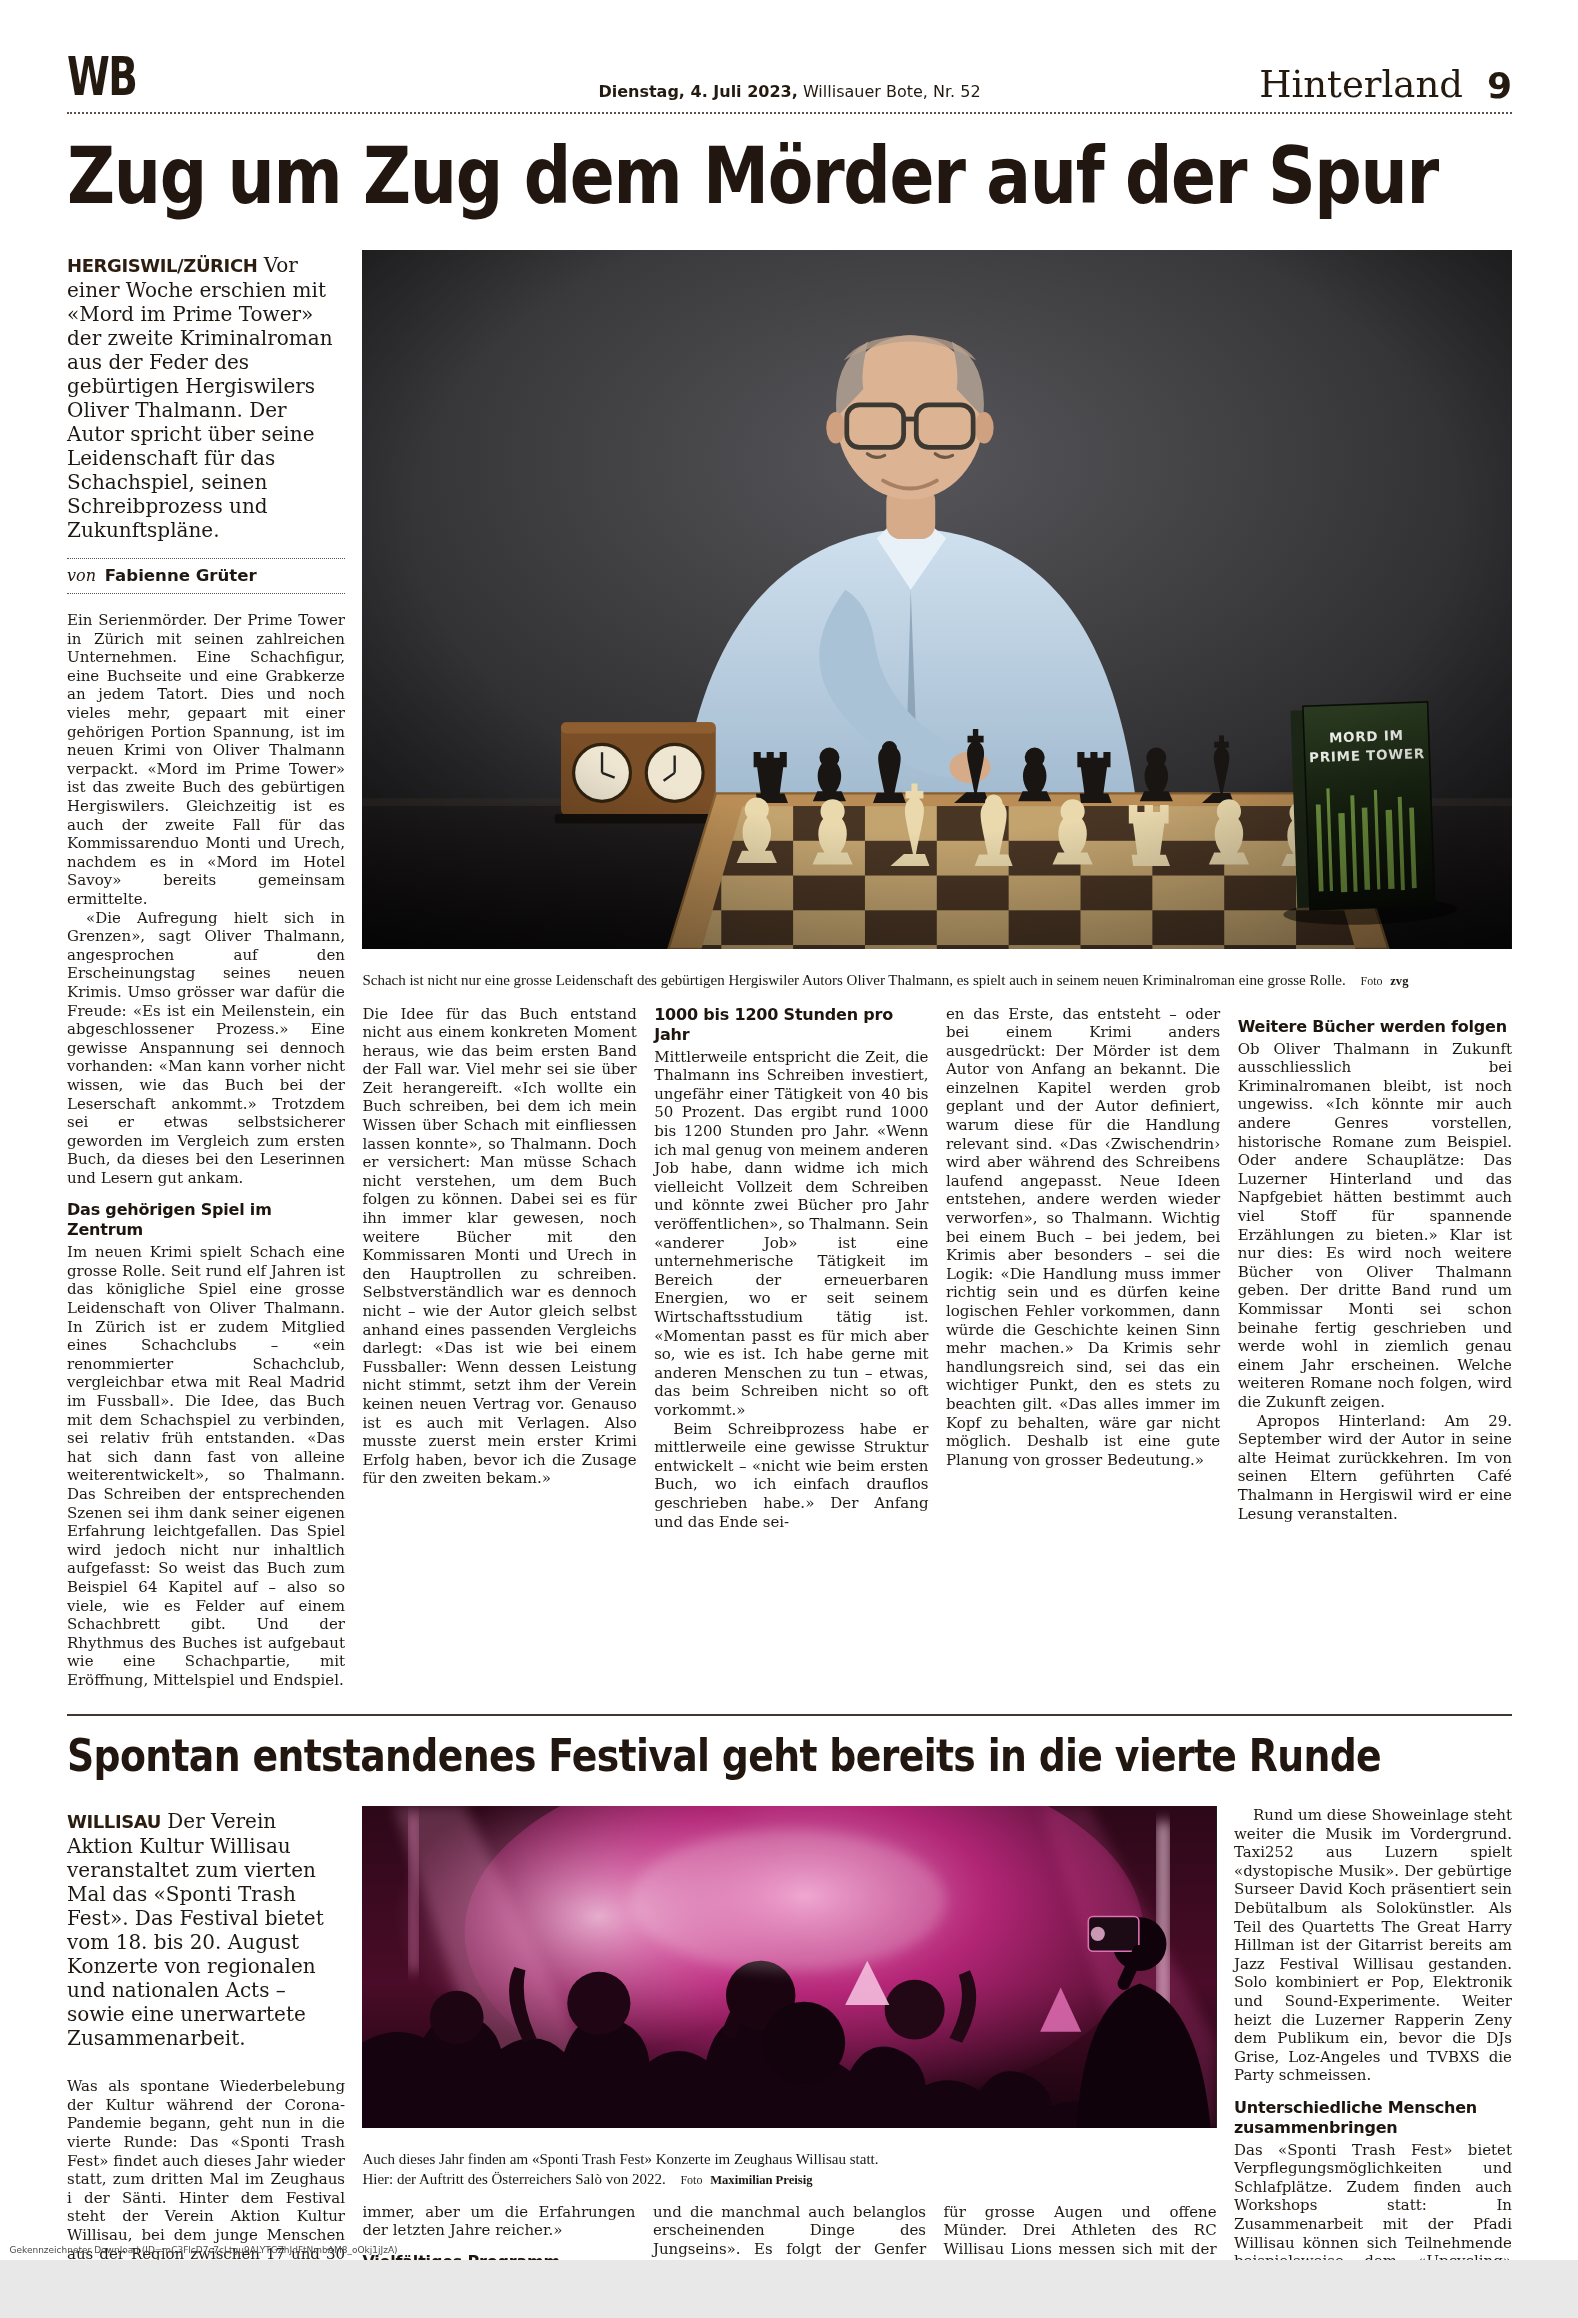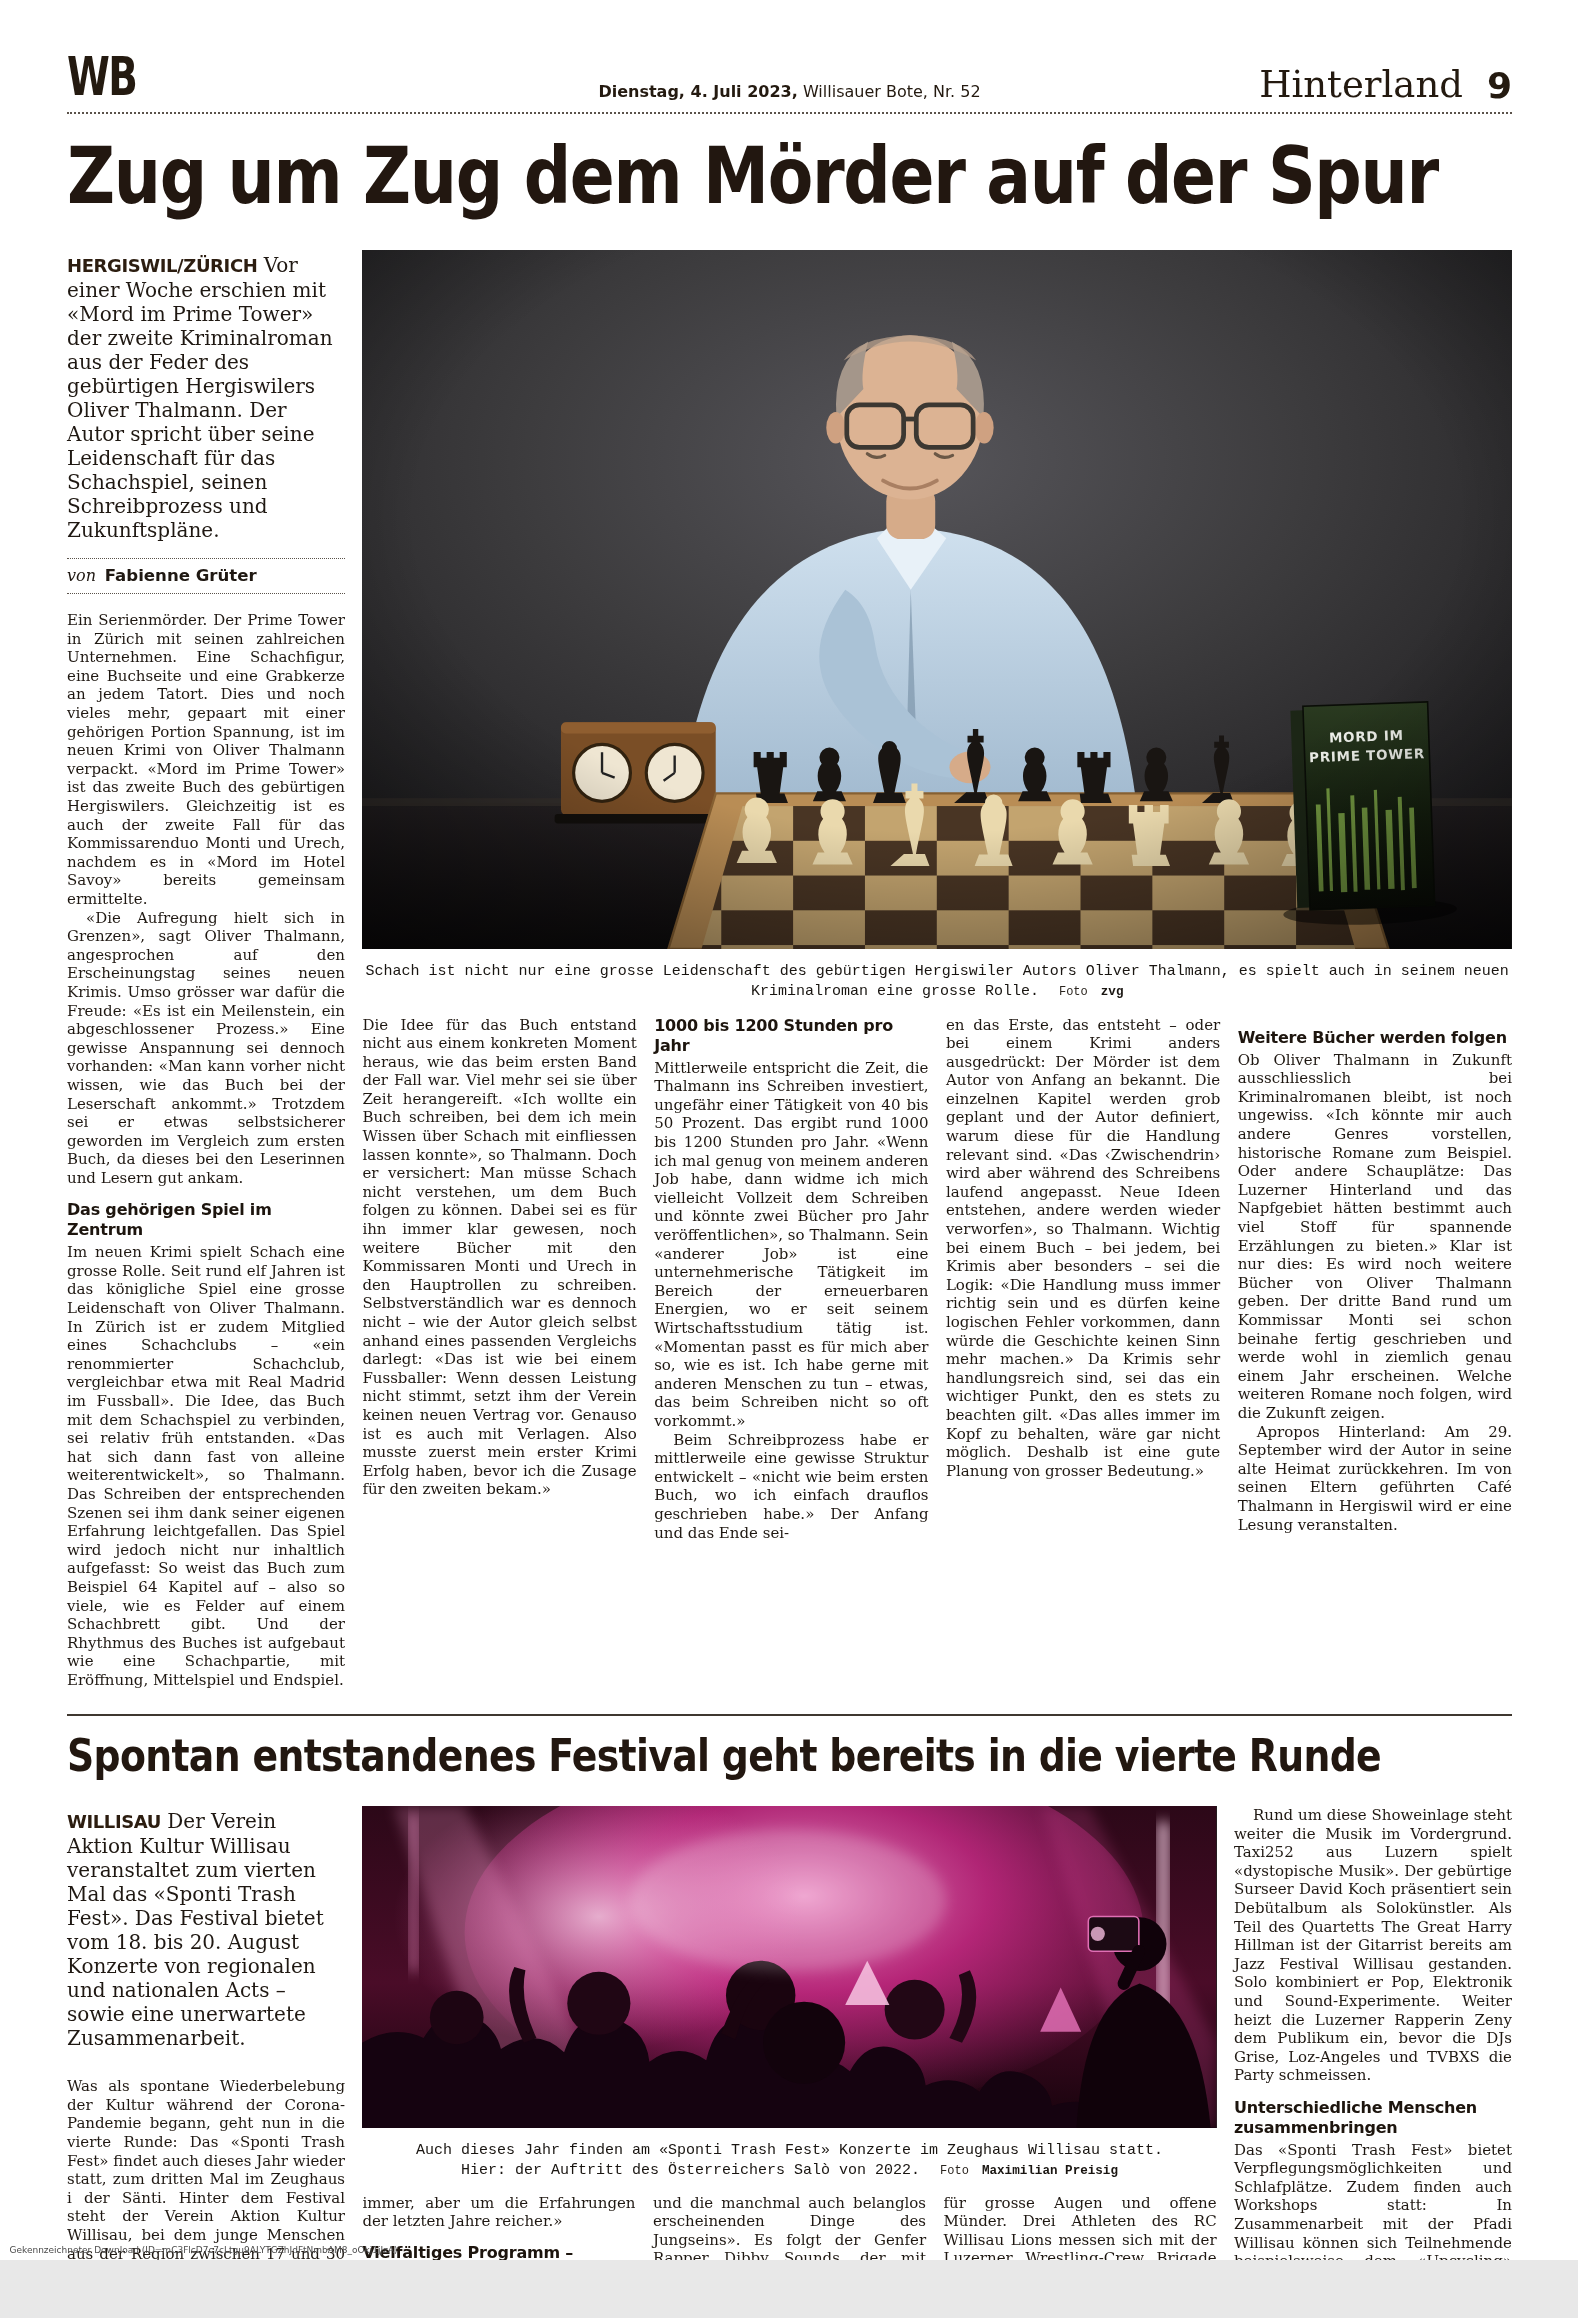--- a/index.html
+++ b/index.html
@@ -42,22 +42,22 @@
   .byline{border-top:1.6px dotted #5a524a;border-bottom:1.6px dotted #5a524a;
         padding:7px 0 8px 0;margin:0 0 17.4px 0;}
   .byline .v{font-style:italic;font-size:16px;}
   .byline .n{font-family:"DejaVu Sans",sans-serif;font-weight:bold;font-size:16.6px;margin-left:4.7px;}
   p.body{font-size:15px;line-height:18.6px;text-align:justify;margin:0;
         -webkit-hyphens:auto;hyphens:auto;}
   p.body.ind{text-indent:19px;}
   .bodyhead{font-family:"DejaVu Sans",sans-serif;font-weight:bold;font-size:16px;
         line-height:20px;letter-spacing:-0.2px;color:#1d150e;margin:12.6px 0 3.2px 0;
         white-space:pre-line;}
-  .caption{font-family:Liberation Mono, monospace;font-size:15px;line-height:20px;
-        color:#191511;margin-top:13px;text-align:center;}
+  .caption{font-family:Liberation Serif, serif;font-size:15px;line-height:20px;
+        color:#191511;margin-top:21px;}
   .caption .credit-label{font-size:12px;margin-left:11px;color:#2a241e;}
   .caption .credit{font-weight:bold;font-size:12.6px;margin-left:4px;color:#191511;}
 
   .article-rule{border:none;border-top:2.4px solid #3f3830;margin:24px 0 0 0;}
 
   .photo-frame{width:100%;overflow:hidden;background:#222;}
   .photo-frame svg{display:block;width:100%;height:100%;}
 
   .pagefoot{position:absolute;left:9.5px;bottom:4.7px;font-family:"DejaVu Sans",sans-serif;
         font-size:9px;color:#4a4a4a;}

